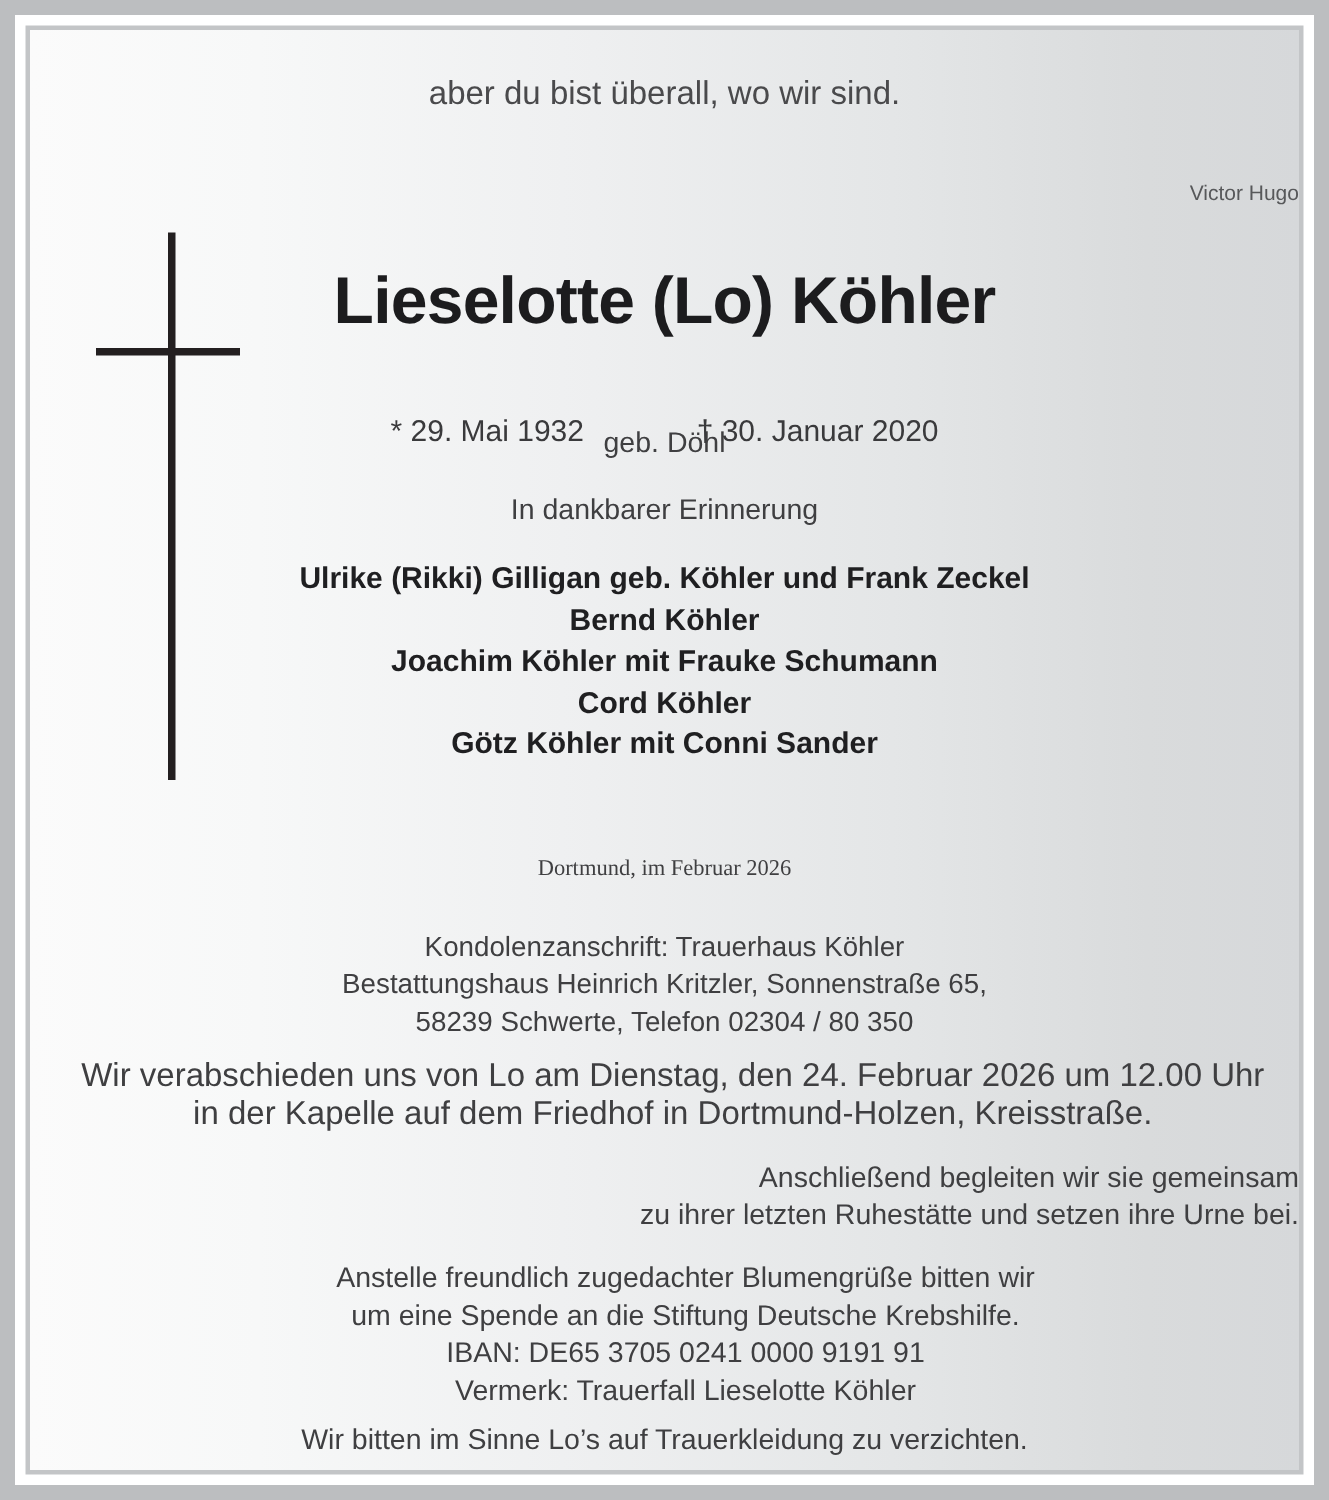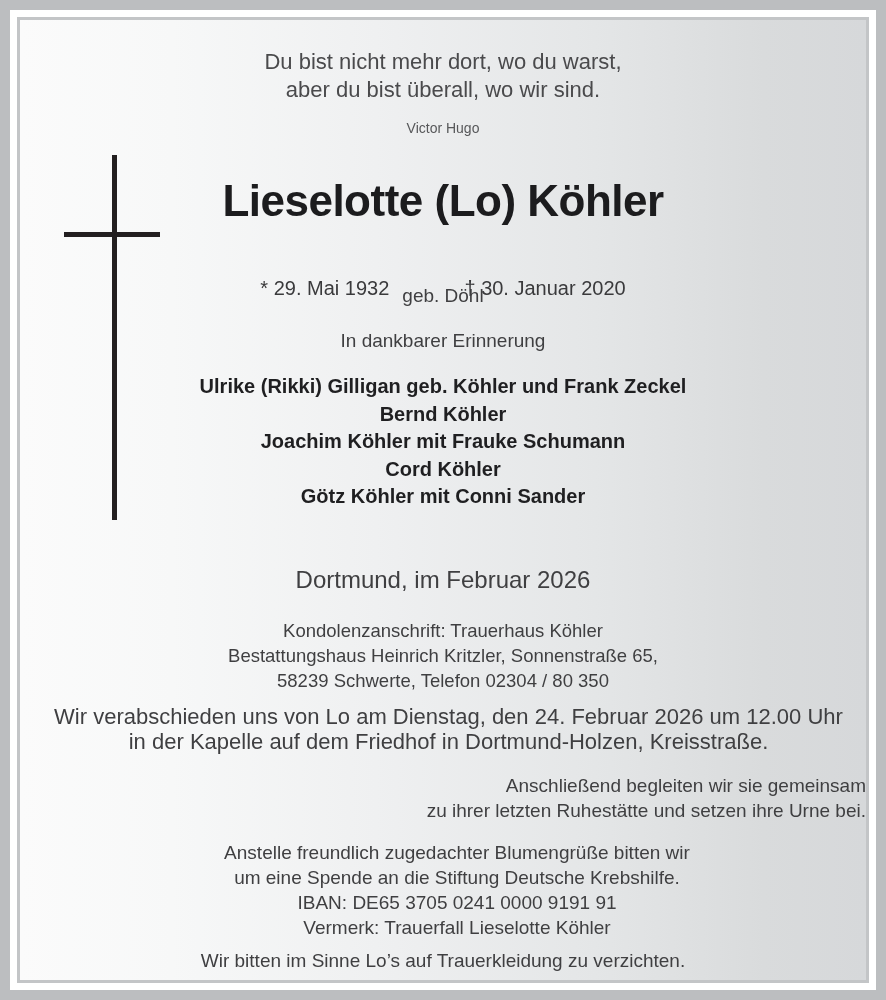--- a/index.html
+++ b/index.html
@@ -102,20 +102,21 @@
   }
   .quote .line { display: block; }
 
   .attribution {
     position: absolute;
     left: 0; right: 0;
     top: 99px;
     font-size: 14px;
     line-height: 18px;
     color: #57585a;
+    text-align: right;
   }
 
   .name {
     position: absolute;
     left: 0; right: 0;
     top: 155px;
     font-size: 44px;
     line-height: 52px;
     font-weight: 700;
     letter-spacing: -0.5px;
@@ -159,23 +160,24 @@
     line-height: 27.5px;
     font-weight: 700;
     color: #1f1f21;
   }
   .family .line { display: block; }
 
   .place-date {
     position: absolute;
     left: 0; right: 0;
     top: 547px;
-    font-size: 24px;
-    line-height: 25px;
-    color: #3f3f41;
+    font-size: 15px;
+    line-height: 25px;
+    color: #3f3f41;
+    font-family: Liberation Serif, serif;
   }
 
   .condolence {
     position: absolute;
     left: 0; right: 0;
     top: 598px;
     font-size: 18.5px;
     line-height: 25px;
     color: #3f3f41;
   }
@@ -230,21 +232,20 @@
       <div class="notice-card">
 
         <div class="cross">
           <div class="bar-v"></div>
           <div class="bar-h"></div>
         </div>
 
         <div class="content">
 
           <div class="quote block">
-            <span class="line">Du bist nicht mehr dort, wo du warst,</span>
             <span class="line">aber du bist überall, wo wir sind.</span>
           </div>
           <div class="attribution block">Victor Hugo</div>
 
           <div class="name block">Lieselotte (Lo) Köhler</div>
           <div class="maiden block">geb. Döhl</div>
 
           <div class="dates block">
             <span>*</span>
             <span>29. Mai 1932</span>

